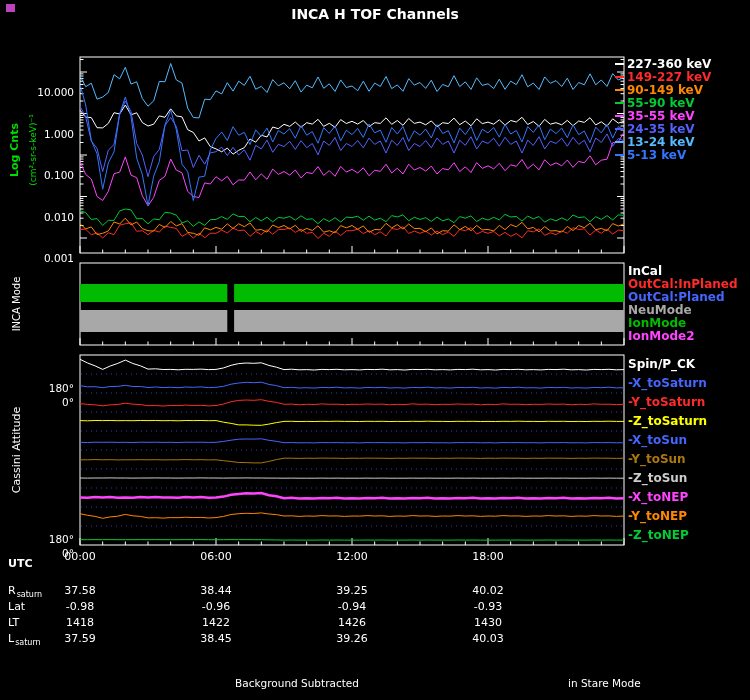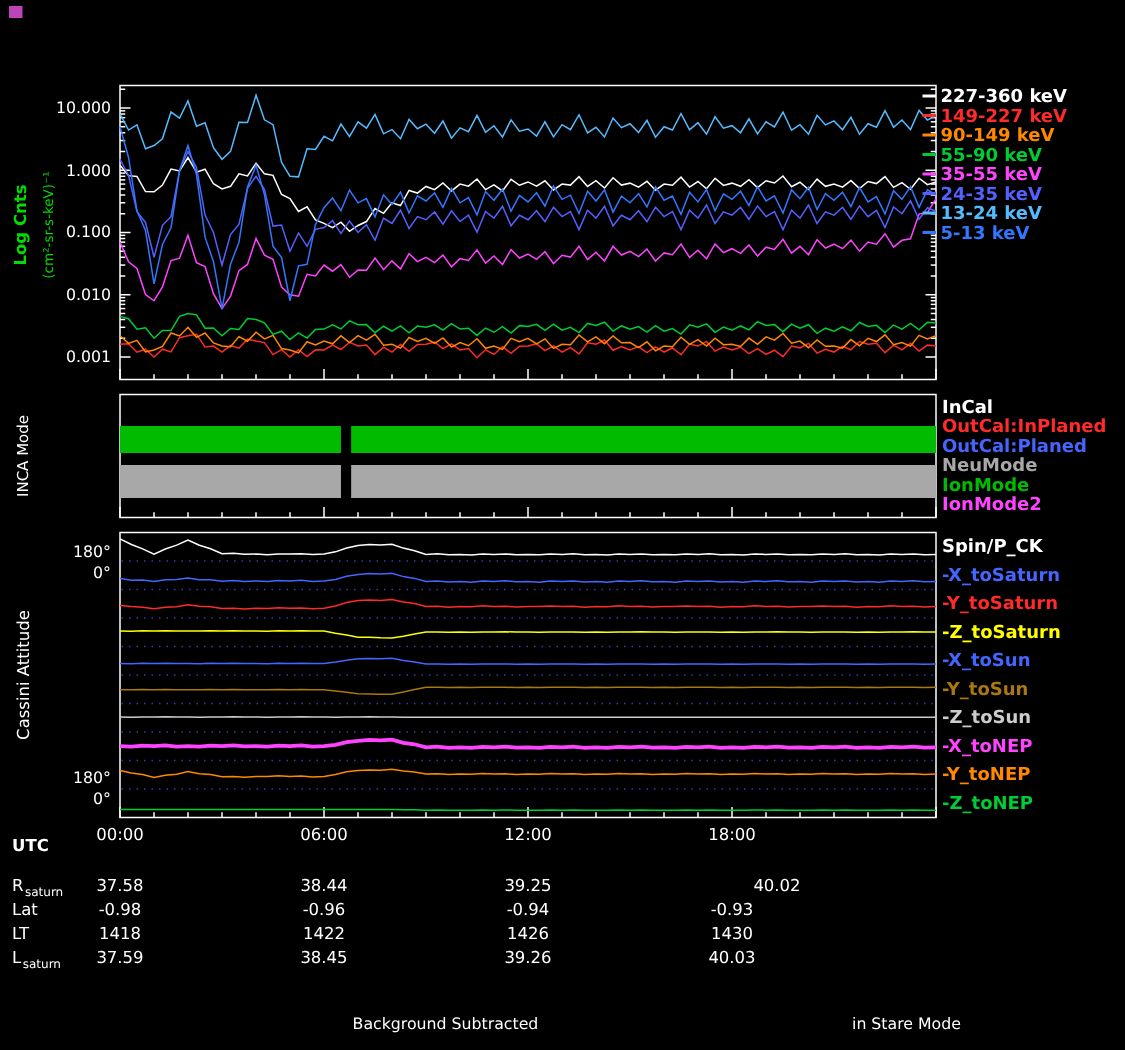--- a/index.html
+++ b/index.html
@@ -5,36 +5,37 @@
   html,body{margin:0;padding:0;background:#000;}
   .page{position:relative;width:750px;height:700px;background:#000;overflow:hidden;
         font-family:"DejaVu Sans","Liberation Sans",sans-serif;color:#fff;}
   .page *{box-sizing:border-box;}
   .title{position:absolute;top:6px;left:0;width:750px;text-align:center;font-size:14px;font-weight:bold;}
   .subtitle{position:absolute;top:25px;left:0;width:750px;text-align:center;font-size:11px;}
   .corner-mark{position:absolute;top:4px;left:6px;width:9px;height:8px;background:#bb44bb;}
   #plot{position:absolute;left:0;top:0;}
   .vlabel{position:absolute;transform:translate(-50%,-50%) rotate(-90deg);white-space:nowrap;font-weight:bold;}
   .layer{position:absolute;left:0;top:0;width:750px;height:700px;pointer-events:none;}
-  .ytick{position:absolute;width:44px;text-align:right;font-size:10.5px;color:#fff;}
+  .ytick{position:absolute;width:44px;text-align:right;font-size:10.5px;color:#fff;margin-top:20px;}
   .legend-item{position:absolute;white-space:nowrap;font-size:12px;font-weight:bold;display:flex;align-items:center;line-height:12px;}
   .legend-dash{display:inline-block;width:9px;height:2px;margin-right:3px;}
   .xlabel{position:absolute;font-size:11px;color:#fff;transform:translateX(-50%);}
   .utc{position:absolute;left:8px;top:557px;font-size:11px;font-weight:bold;}
   .eph-label{position:absolute;left:8px;font-size:11px;color:#fff;white-space:nowrap;}
   .eph-label .sub{font-size:8px;margin-left:1px;vertical-align:-3px;}
   .eph-val{position:absolute;font-size:11px;color:#fff;transform:translateX(-50%);}
   .note-center{position:absolute;left:0;width:594px;text-align:center;top:677px;font-size:10.5px;}
   .note-right{position:absolute;left:568px;top:677px;font-size:10.5px;}
 </style>
 </head>
 <body>
 
 <div class="page">
   <div class="corner-mark"></div>
+  <div class="title">INCA H TOF Channels</div>
 
   <svg id="plot" width="750" height="700">
       <rect x="80" y="57" width="544" height="196" fill="none" stroke="#ffffff" stroke-width="1"></rect>
       <rect x="80" y="263" width="544" height="82" fill="none" stroke="#ffffff" stroke-width="1"></rect>
       <rect x="80" y="355" width="544" height="190" fill="none" stroke="#ffffff" stroke-width="1"></rect>
       <line x1="80" y1="238" x2="87" y2="238" stroke="#fff"></line>
       <line x1="617" y1="238" x2="624" y2="238" stroke="#fff"></line>
       <line x1="80" y1="225.50725517994476" x2="83.5" y2="225.50725517994476" stroke="#fff"></line>
       <line x1="620.5" y1="225.50725517994476" x2="624" y2="225.50725517994476" stroke="#fff"></line>
       <line x1="80" y1="218.19946792913402" x2="83.5" y2="218.19946792913402" stroke="#fff"></line>
@@ -293,21 +294,21 @@
       <div class="xlabel" style="left: 80px; top: 550px;">00:00</div>
       <div class="xlabel" style="left: 216px; top: 550px;">06:00</div>
       <div class="xlabel" style="left: 352px; top: 550px;">12:00</div>
       <div class="xlabel" style="left: 488px; top: 550px;">18:00</div>
     </div>
   <div class="layer" id="ephemeris">
       <div class="eph-label" style="top: 584px;"><span>R</span><span class="sub">saturn</span></div>
       <div class="eph-val" style="left: 80px; top: 584px;">37.58</div>
       <div class="eph-val" style="left: 216px; top: 584px;">38.44</div>
       <div class="eph-val" style="left: 352px; top: 584px;">39.25</div>
-      <div class="eph-val" style="left: 488px; top: 584px; margin-left: 30px;">40.02</div>
+      <div class="eph-val" style="left: 488px; top: 584px;">40.02</div>
       <div class="eph-label" style="top: 600px;"><span>Lat</span></div>
       <div class="eph-val" style="left: 80px; top: 600px;">-0.98</div>
       <div class="eph-val" style="left: 216px; top: 600px;">-0.96</div>
       <div class="eph-val" style="left: 352px; top: 600px;">-0.94</div>
       <div class="eph-val" style="left: 488px; top: 600px;">-0.93</div>
       <div class="eph-label" style="top: 616px;"><span>LT</span></div>
       <div class="eph-val" style="left: 80px; top: 616px;">1418</div>
       <div class="eph-val" style="left: 216px; top: 616px;">1422</div>
       <div class="eph-val" style="left: 352px; top: 616px;">1426</div>
       <div class="eph-val" style="left: 488px; top: 616px;">1430</div>

